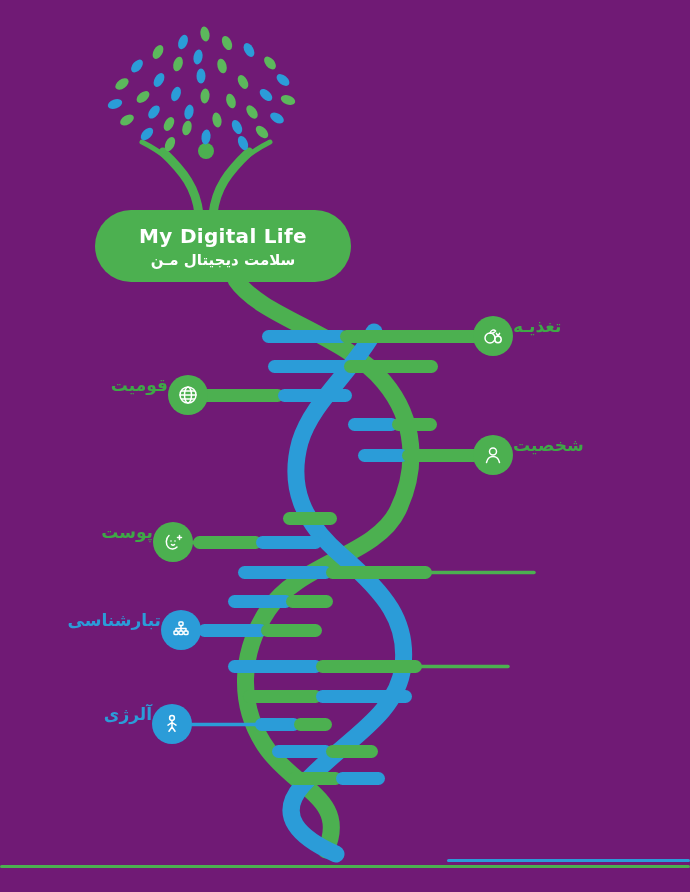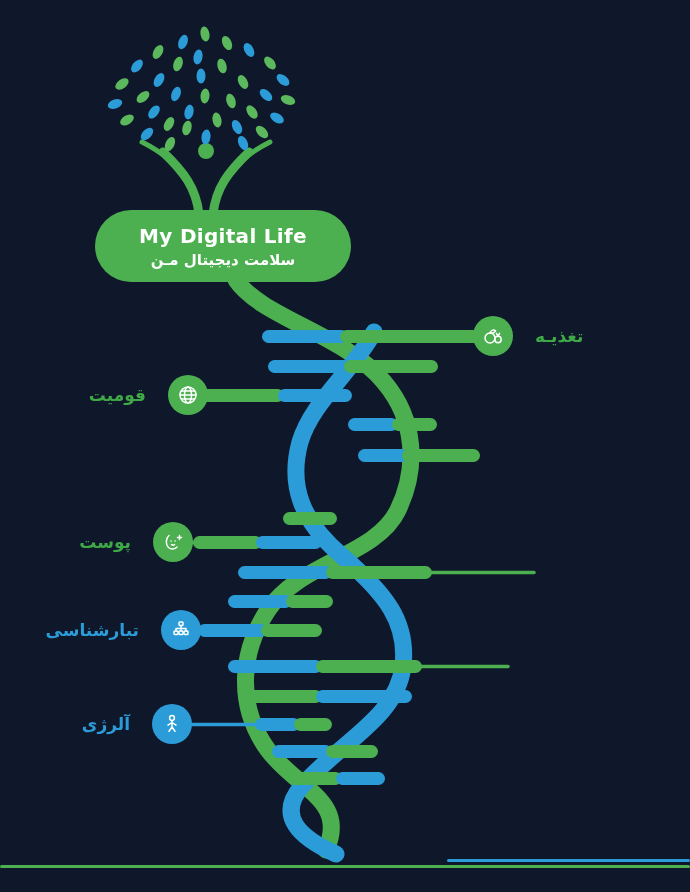--- a/index.html
+++ b/index.html
@@ -4,33 +4,33 @@
 <style>
   :root{
     --green:#4cb050;
     --green-leaf:#5cb85c;
     --blue:#2b9cd8;
     --blue-deep:#1b7fc4;
     --white:#ffffff;
   }
   html,body{margin:0;padding:0;background:#fff;}
   .canvas{
-    position:relative;width:690px;height:892px;background:#0f172a;overflow:hidden;
+    position:relative;width:690px;height:892px;background:#701a75;overflow:hidden;
     font-family:"DejaVu Sans", sans-serif;
   }
   svg.art{position:absolute;left:0;top:0;}
   .pill{
     position:absolute;left:95px;top:210px;width:256px;height:72px;
     background:var(--green);border-radius:40px;
     display:flex;flex-direction:column;align-items:center;justify-content:center;gap:3px;
     color:#fff;z-index:3;
   }
   .pill .en{font-size:20px;font-weight:bold;letter-spacing:.3px;}
   .pill .fa{font-size:15px;font-weight:bold;direction:rtl;}
-  .item{position:absolute;display:flex;align-items:center;gap:22px;z-index:4;}
+  .item{position:absolute;display:flex;gap:0;z-index:4;}
   .item .circle{
     width:40px;height:40px;border-radius:50%;flex:0 0 auto;
     display:flex;align-items:center;justify-content:center;
   }
   .item.green .circle{background:var(--green);}
   .item.blue  .circle{background:var(--blue);}
   .item .label{font-size:17px;font-weight:bold;direction:rtl;white-space:nowrap;}
   .item.green .label{color:#3fa847;}
   .item.blue  .label{color:var(--blue);}
   #item-nutrition  {left:473px;top:316px;}
@@ -191,20 +191,29 @@
     <span class="label">قومیت</span>
     <span class="circle">
       <svg width="24" height="24" viewBox="0 0 24 24" fill="none" stroke="#fff" stroke-width="1.5" stroke-linecap="round">
         <circle cx="12" cy="12" r="8"></circle>
         <ellipse cx="12" cy="12" rx="3.5" ry="8"></ellipse>
         <path d="M4 12 H20 M5.5 8 H18.5 M5.5 16 H18.5"></path>
       </svg>
     </span>
   </div>
 
+  <div class="item green" id="item-personality">
+    <span class="circle">
+      <svg width="24" height="24" viewBox="0 0 24 24" fill="none" stroke="#fff" stroke-width="1.5" stroke-linecap="round">
+        <circle cx="12" cy="8.5" r="3.5"></circle>
+        <path d="M5.5 19.5 C6.5 15 9 13.5 12 13.5 C15 13.5 17.5 15 18.5 19.5"></path>
+      </svg>
+    </span>
+    <span class="label">شخصیت</span>
+  </div>
 
   <div class="item green" id="item-skin">
     <span class="label">پوست</span>
     <span class="circle">
       <svg width="24" height="24" viewBox="0 0 24 24" fill="none" stroke="#fff" stroke-width="1.5" stroke-linecap="round">
         <path d="M8 5.5 C4.5 8.5 4.5 14.5 7.5 17.5 C10 19.7 13.8 19.5 16 17"></path>
         <circle cx="10" cy="11" r="0.8" fill="#fff" stroke="none"></circle>
         <circle cx="14" cy="11" r="0.8" fill="#fff" stroke="none"></circle>
         <path d="M10.5 14.5 Q12 16 13.5 14.5"></path>
         <path d="M18.5 5.5 v4 M16.5 7.5 h4"></path>

